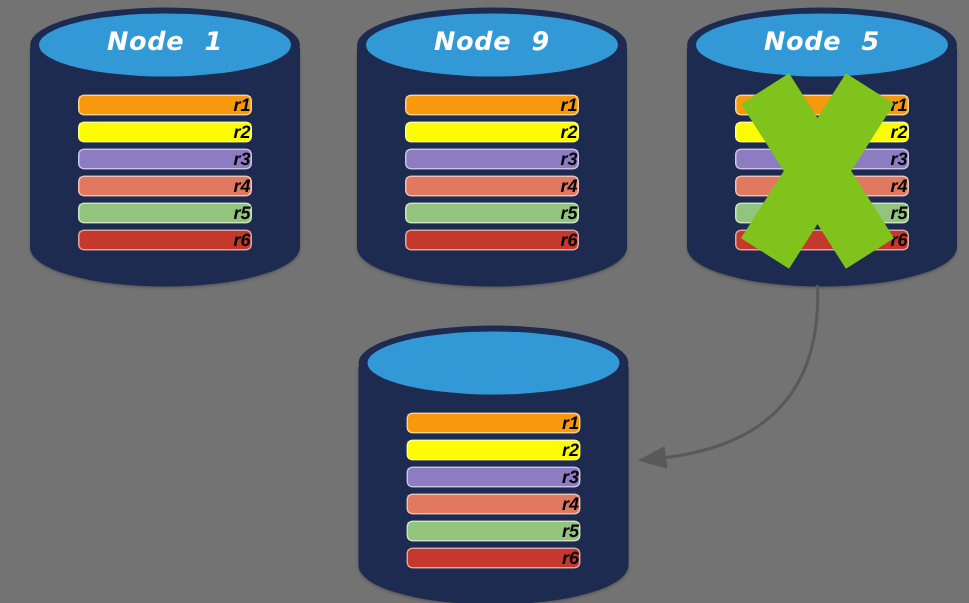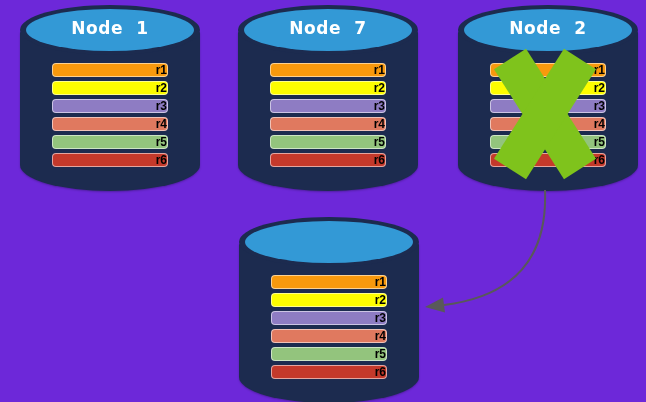--- a/index.html
+++ b/index.html
@@ -1,22 +1,23 @@
 <!DOCTYPE html>
 <html style="--cylinder-body: #1c2b4f; --cylinder-top: #3399d6; --title-text: #ffffff; --record-text: #000000; --failure-cross: #7fc31c; --arrow: #595959; --background: #ffffff;"><head>
 <meta charset="utf-8">
 <style>
   html, body { margin: 0; padding: 0; background: #ffffff; }
   .canvas {
     position: relative;
     width: 646px;
     height: 402px;
-    background: #6d28d9;
+    background: #737373;
     overflow: hidden;
     font-family: "Liberation Sans", sans-serif;
+    font-style: italic;
   }
   .node { position: absolute; width: 180px; height: 186px; }
   .cyl-body {
     position: absolute; left: 0; top: 25px; width: 180px; height: 161px;
     background: var(--cylinder-body, #1c2b4f);
     border-radius: 6px 6px 90px 90px / 3px 3px 26px 26px;
     box-shadow: 0 1px 2px rgba(0,0,0,0.25);
   }
   .cyl-top {
     position: absolute; left: 0; top: 0; width: 180px; height: 50px;
@@ -76,37 +77,37 @@
         <div class="bar" style="background: rgb(147, 196, 125);">r5</div>
         <div class="bar" style="background: rgb(196, 57, 43);">r6</div>
       </div>
   </div>
 
   <div class="node" style="left:238px; top:5px;">
     <div class="cyl-body"></div>
     <div class="cyl-top">
       <div class="cyl-top-inner"></div>
     </div>
-    <div class="node-title">Node 7</div>
+    <div class="node-title">Node 9</div>
     <div class="bars">
         <div class="bar" style="background: rgb(248, 153, 13);">r1</div>
         <div class="bar" style="background: rgb(253, 253, 0);">r2</div>
         <div class="bar" style="background: rgb(142, 124, 195);">r3</div>
         <div class="bar" style="background: rgb(224, 121, 95);">r4</div>
         <div class="bar" style="background: rgb(147, 196, 125);">r5</div>
         <div class="bar" style="background: rgb(196, 57, 43);">r6</div>
       </div>
   </div>
 
   <div class="node" style="left:458px; top:5px;">
     <div class="cyl-body"></div>
     <div class="cyl-top">
       <div class="cyl-top-inner"></div>
     </div>
-    <div class="node-title">Node 2</div>
+    <div class="node-title">Node 5</div>
     <div class="bars">
         <div class="bar" style="background: rgb(248, 153, 13);">r1</div>
         <div class="bar" style="background: rgb(253, 253, 0);">r2</div>
         <div class="bar" style="background: rgb(142, 124, 195);">r3</div>
         <div class="bar" style="background: rgb(224, 121, 95);">r4</div>
         <div class="bar" style="background: rgb(147, 196, 125);">r5</div>
         <div class="bar" style="background: rgb(196, 57, 43);">r6</div>
       </div>
     <svg class="cross-svg" width="120" height="134" viewBox="0 0 120 134">
       <line x1="25" y1="12" x2="95" y2="122"></line>

